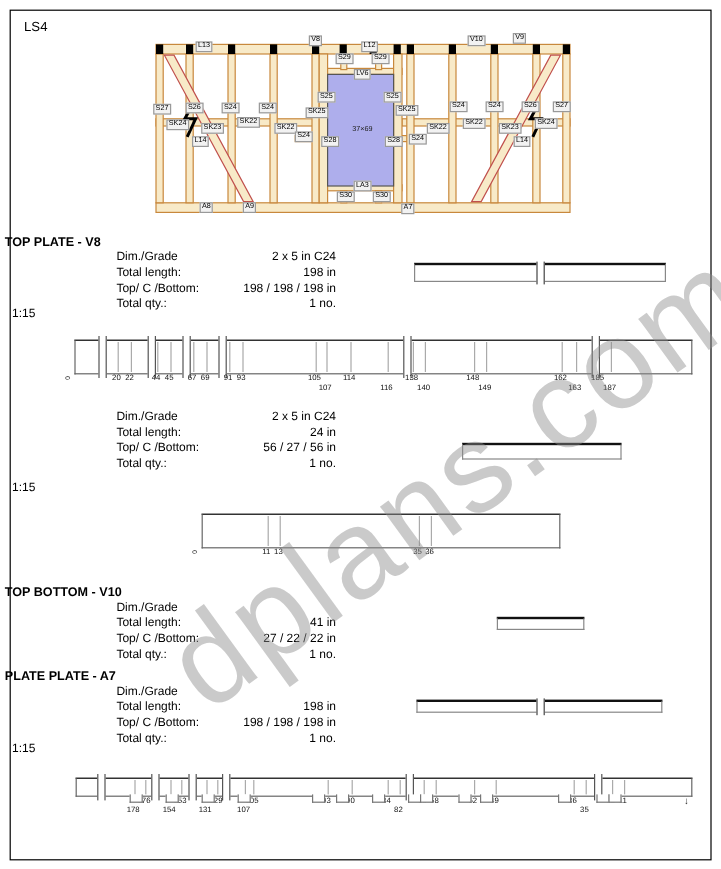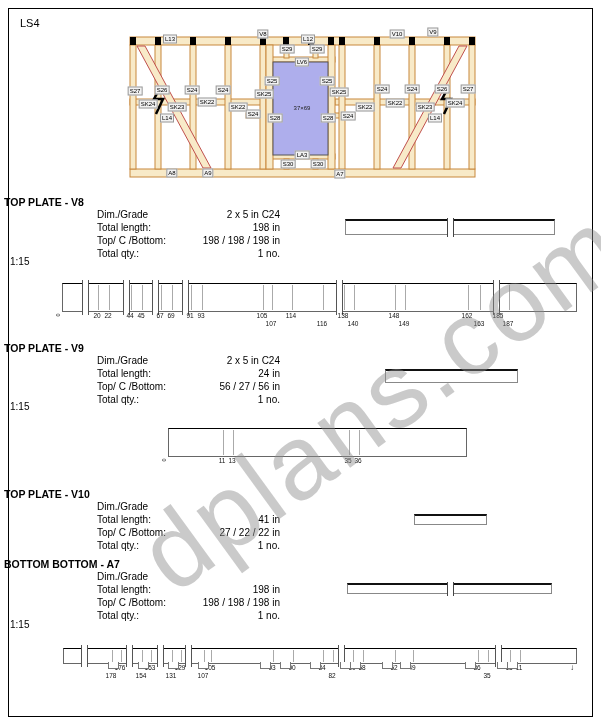--- a/index.html
+++ b/index.html
@@ -155,62 +155,61 @@
           <span class="spec-label">Top/ C /Bottom:</span>
           <span class="spec-value">198 / 198 / 198 in</span>
         </div>
         <div class="spec-row">
           <span class="spec-label">Total qty.:</span>
           <span class="spec-value">1 no.</span>
         </div>
       </div>
   </div>
   <div class="section sec1">
-    <div class="section-title">TOP PLATE - V9</div>
     <div>
         <div class="spec-row">
           <span class="spec-label">Dim./Grade</span>
           <span class="spec-value">2 x 5 in C24</span>
         </div>
         <div class="spec-row">
           <span class="spec-label">Total length:</span>
           <span class="spec-value">24 in</span>
         </div>
         <div class="spec-row">
           <span class="spec-label">Top/ C /Bottom:</span>
           <span class="spec-value">56 / 27 / 56 in</span>
         </div>
         <div class="spec-row">
           <span class="spec-label">Total qty.:</span>
           <span class="spec-value">1 no.</span>
         </div>
       </div>
   </div>
   <div class="section sec2">
-    <div class="section-title">TOP PLATE - V10</div>
+    <div class="section-title">TOP BOTTOM - V10</div>
     <div>
         <div class="spec-row">
           <span class="spec-label">Dim./Grade</span>
         </div>
         <div class="spec-row">
           <span class="spec-label">Total length:</span>
           <span class="spec-value">41 in</span>
         </div>
         <div class="spec-row">
           <span class="spec-label">Top/ C /Bottom:</span>
           <span class="spec-value">27 / 22 / 22 in</span>
         </div>
         <div class="spec-row">
           <span class="spec-label">Total qty.:</span>
           <span class="spec-value">1 no.</span>
         </div>
       </div>
   </div>
   <div class="section sec3">
-    <div class="section-title">BOTTOM BOTTOM - A7</div>
+    <div class="section-title">PLATE PLATE - A7</div>
     <div>
         <div class="spec-row">
           <span class="spec-label">Dim./Grade</span>
         </div>
         <div class="spec-row">
           <span class="spec-label">Total length:</span>
           <span class="spec-value">198 in</span>
         </div>
         <div class="spec-row">
           <span class="spec-label">Top/ C /Bottom:</span>

